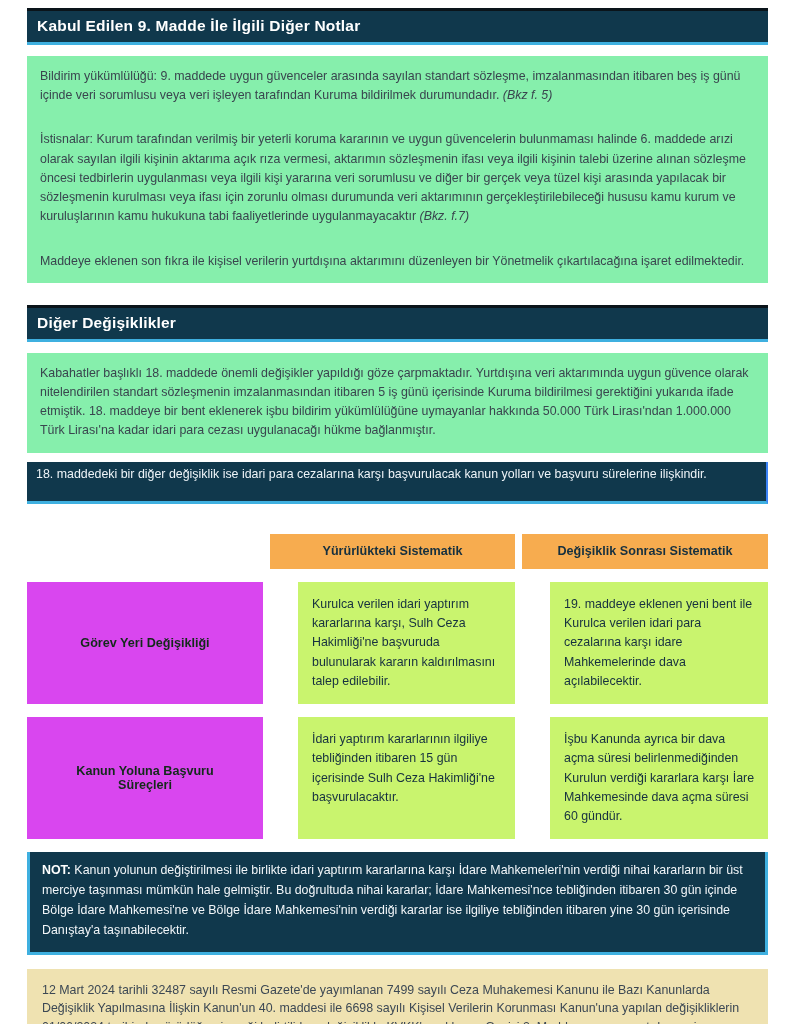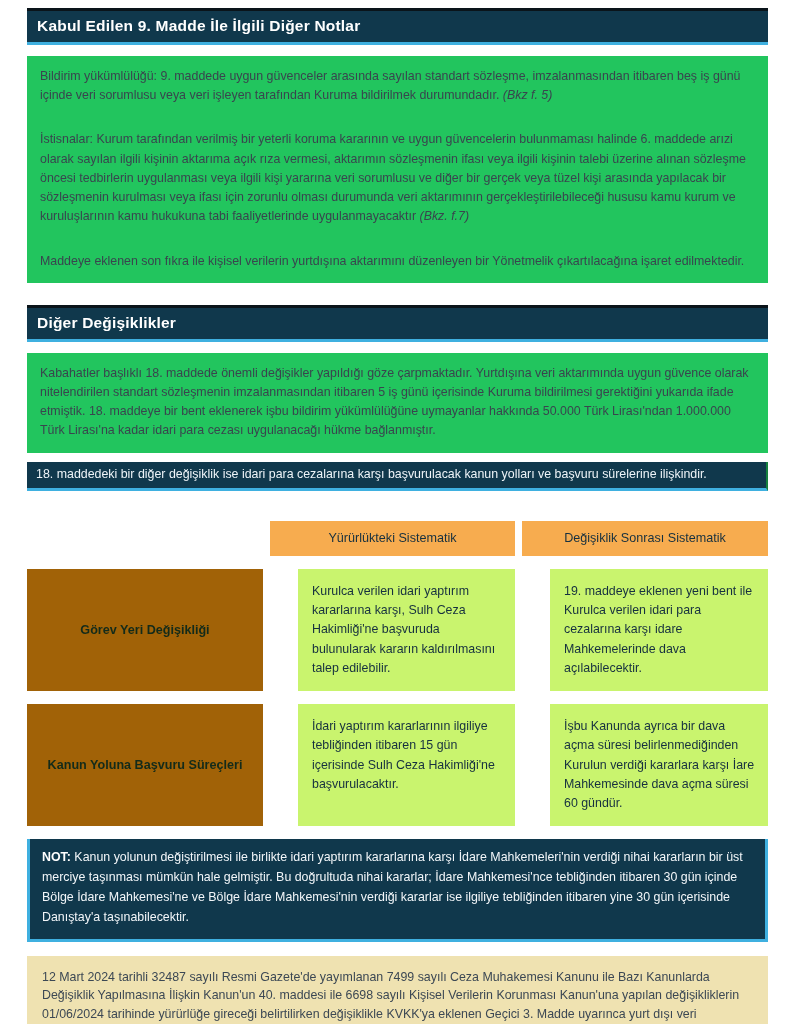--- a/index.html
+++ b/index.html
@@ -15,59 +15,59 @@
   .sec-header {
     background:#10384c; color:#ffffff;
     font-weight:bold; font-size:15.5px; letter-spacing:.2px;
     padding:6px 10px 7px 10px;
     border-top:3px solid #0a141a;
     border-bottom:3px solid #3fb0e0;
   }
 
   
   .gray-box {
-    background:#22c55e; color:#39454e;
+    background:#86efac; color:#39454e;
     font-size:12.4px; line-height:1.55;
     padding:11px 14px 12px 13px;
     margin-top:11px;
   }
   .gray-box p + p { margin-top:25px; }
   .ref { font-style:italic; }
 
   .gap-lg { height:22px; }
 
   
   .navy-banner {
     background:#10384c; color:#eef4f8;
     font-size:12.4px; line-height:1.4;
-    padding:4px 9px 5px 9px;
+    padding:4px 9px 18px 9px;
     margin-top:9px;
     border-bottom:3px solid #3fb0e0;
-    border-right:2px solid #15803d;
+    border-right:2px solid #3b82f6;
   }
 
   
   .cmp-table { margin-top:30px; }
   .cmp-row {
     display:grid;
     grid-template-columns:236px 245px 246px;
     column-gap:7px;
   }
   .cmp-row + .cmp-row { margin-top:13px; }
   .hdr-cell {
     background:#f7ac4f; color:#16303f;
-    font-weight:normal; font-size:12.6px;
+    font-weight:bold; font-size:12.6px;
     display:flex; align-items:center; justify-content:center;
     text-align:center; min-height:35px; padding:4px 8px;
   }
   .label-cell {
-    background:#a16207; color:#132b1a;
+    background:#d946ef; color:#132b1a;
     font-weight:bold; font-size:12.6px;
     display:flex; align-items:center; justify-content:center;
-    text-align:center; padding:10px 16px;
+    text-align:center; padding:10px 23px;
   }
   .text-cell {
     background:#c9f46e; color:#16303f;
     font-size:12.4px; line-height:1.55;
     padding:13px 13px 13px 14px;
     min-height:92px;
     margin-left:28px;
   }
 
   

